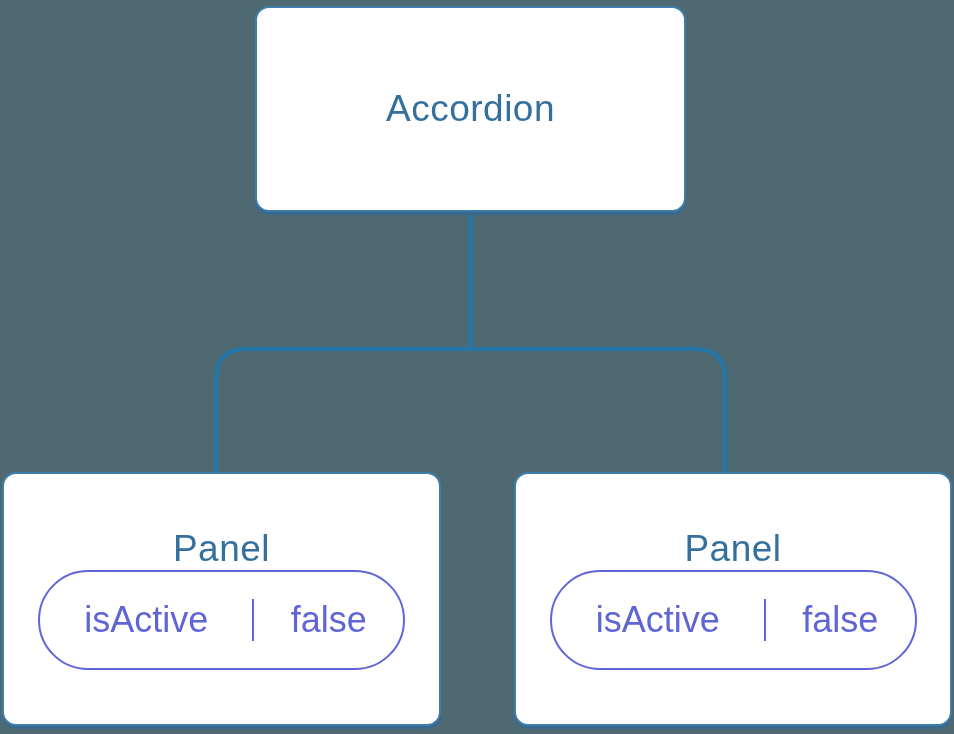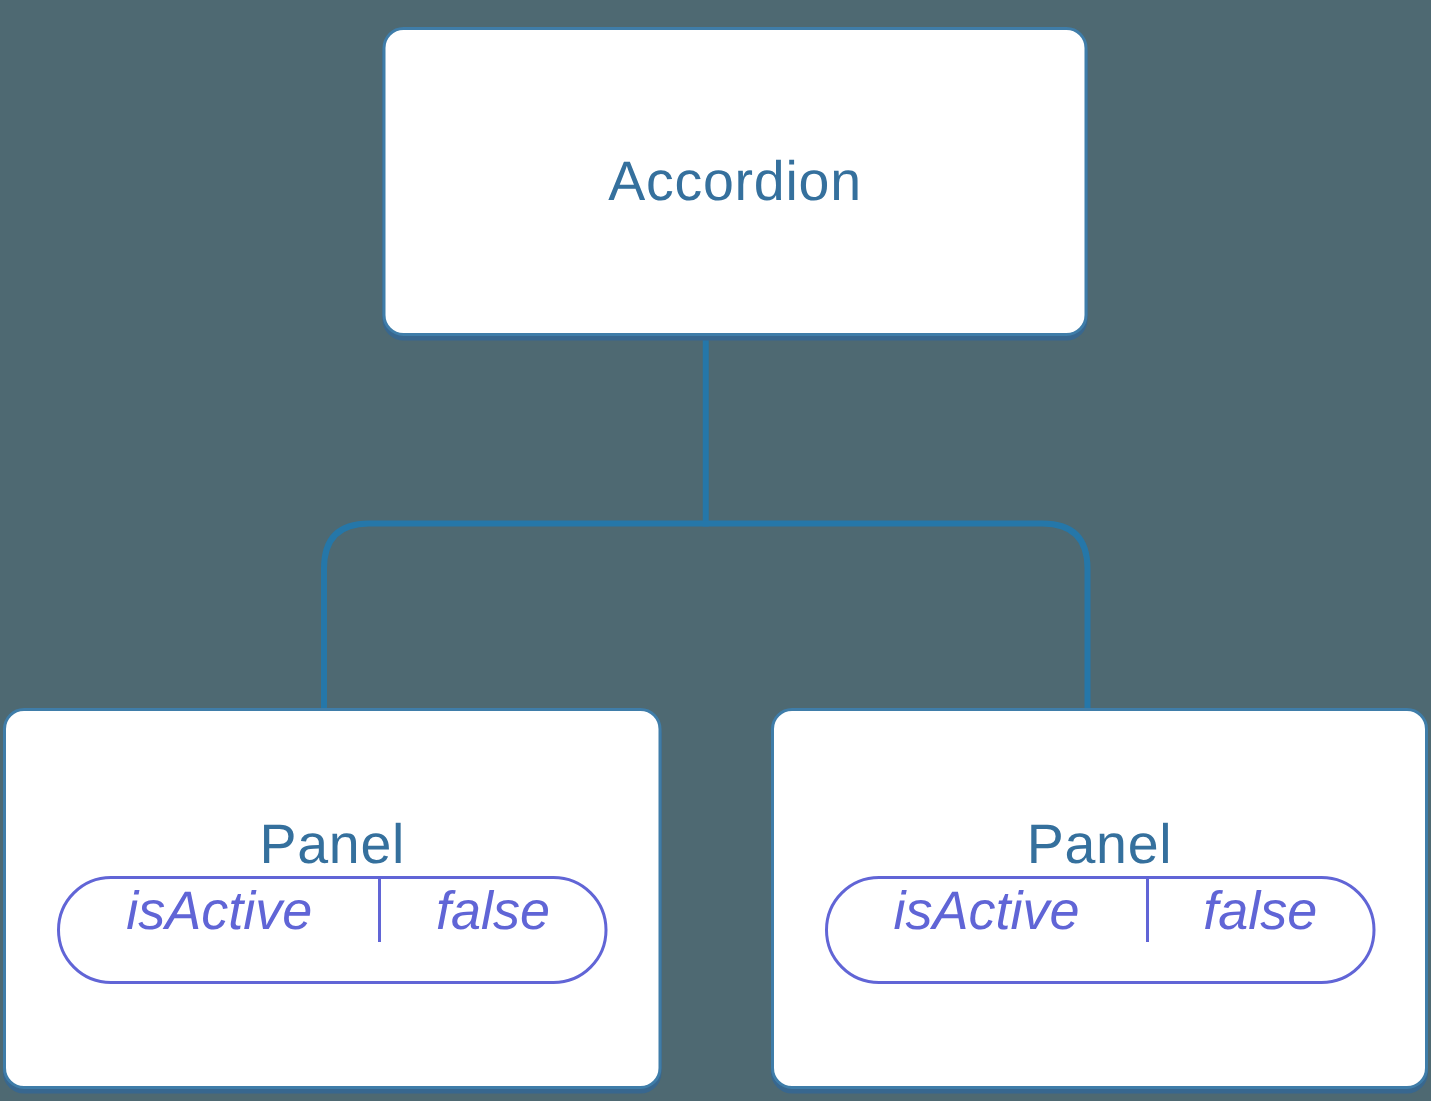--- a/index.html
+++ b/index.html
@@ -23,47 +23,46 @@
     background: #ffffff;
     border: 2px solid #3f7da9;
     border-radius: 14px;
     box-shadow: 0 3px 0 0 #38678f;
     display: flex;
     flex-direction: column;
     align-items: center;
     justify-content: center;
   }
   .node-accordion {
-    left: 255px; top: 18px;
-    width: 470px; height: 206px;
+    left: 255px; top: 6px;
+    width: 431px; height: 206px;
   }
   .node-panel-left  { left: 2px;   top: 472px; width: 439px; height: 254px; }
   .node-panel-right { left: 514px; top: 472px; width: 438px; height: 254px; }
   .node-title {
     color: #35709d;
     font-size: 37px;
     font-weight: 500;
     letter-spacing: 0.5px;
   }
   .panel-body {
     display: flex;
     flex-direction: column;
     align-items: center;
   }
   .state-pill {
     box-sizing: border-box;
     width: 367px;
-    height: 72px;
+    height: 100px;
     border: 2px solid #6165d6;
     border-radius: 52px;
     display: flex;
-    align-items: flex-start;
+    align-items: center;
     overflow: hidden;
     background: #ffffff;
-    font-style: italic;
   }
   .state-cell {
     display: flex;
     align-items: center;
     justify-content: center;
     color: #6065d6;
     font-size: 36px;
     font-weight: 400;
   }
   .state-key-cell {

